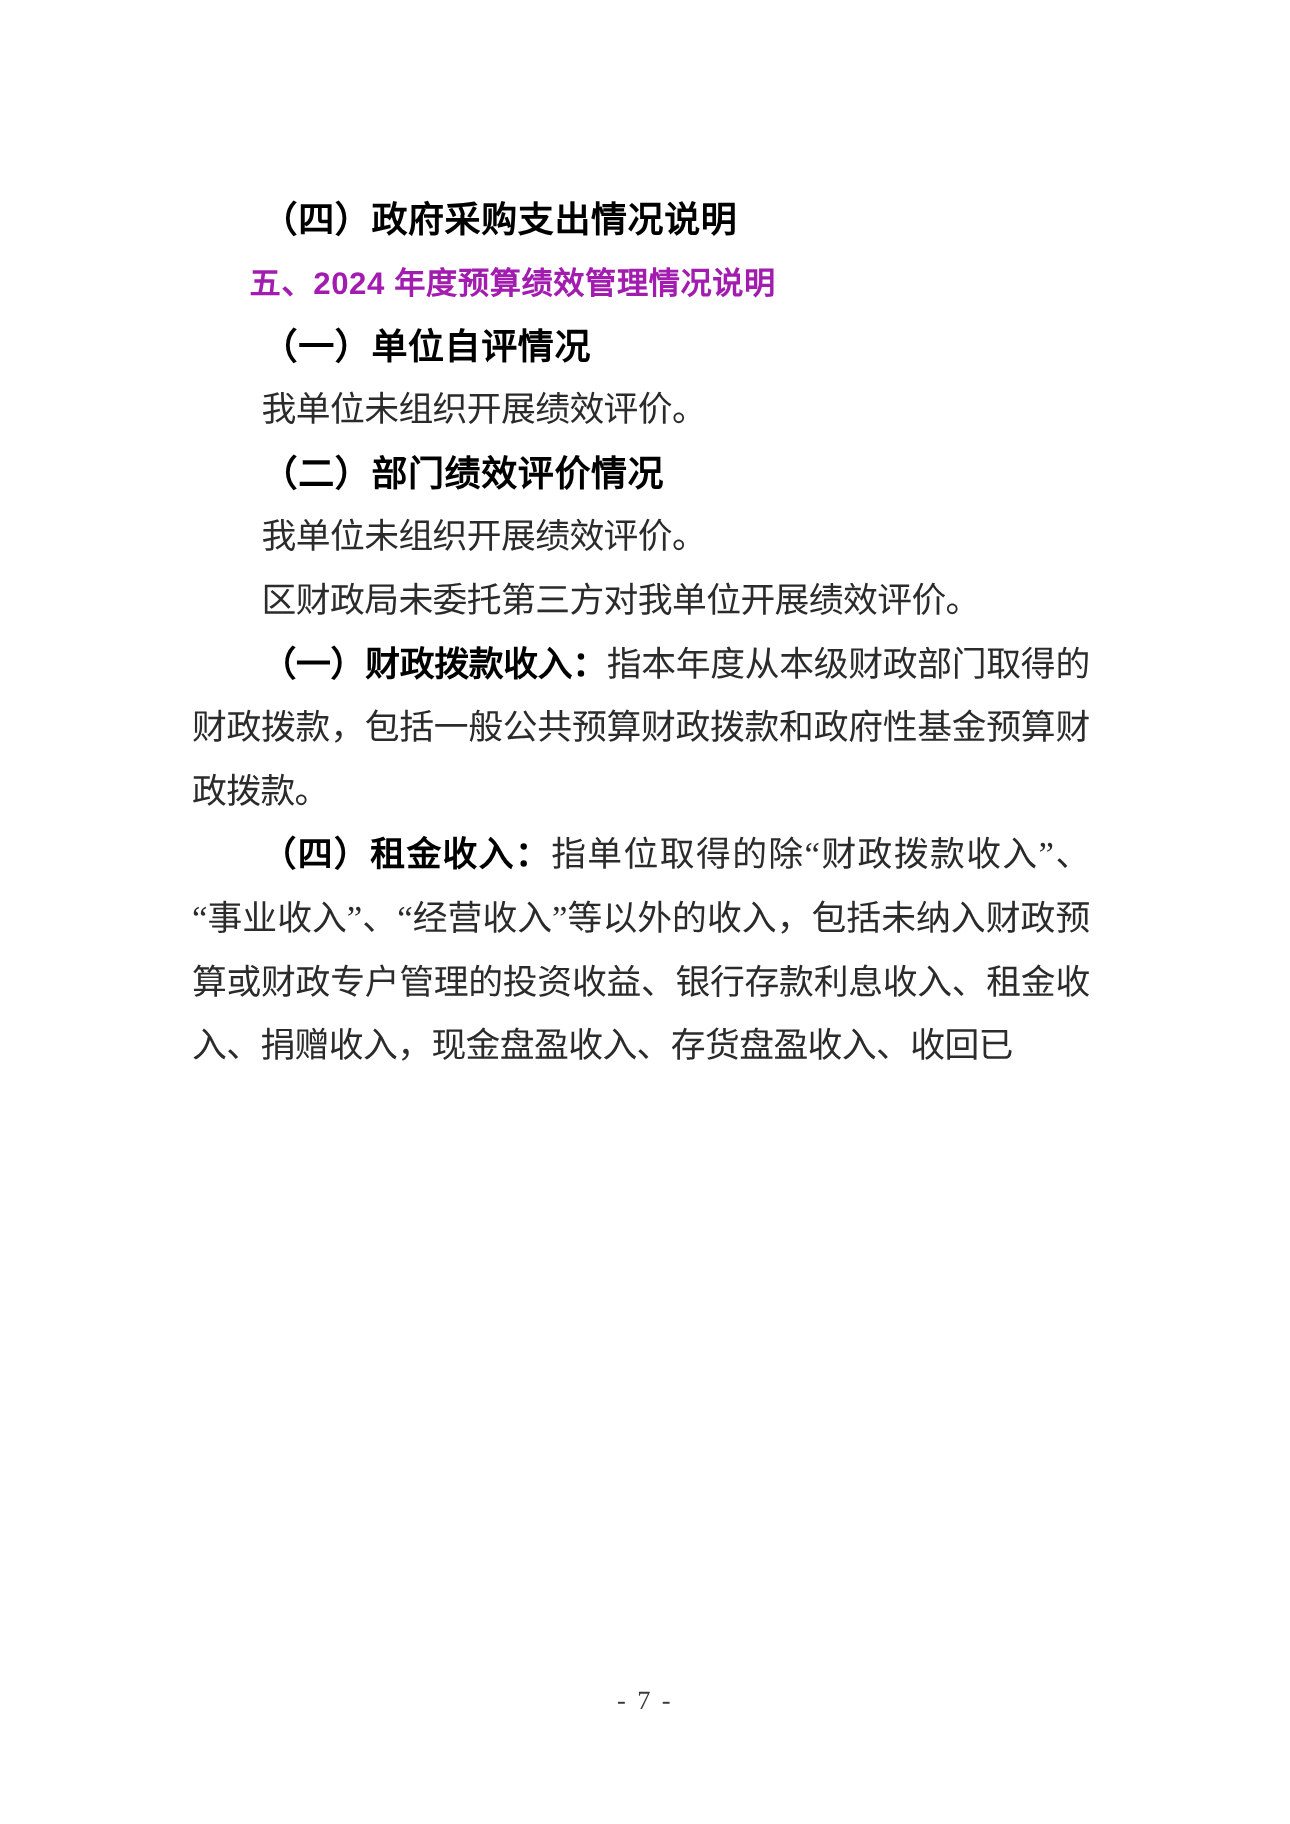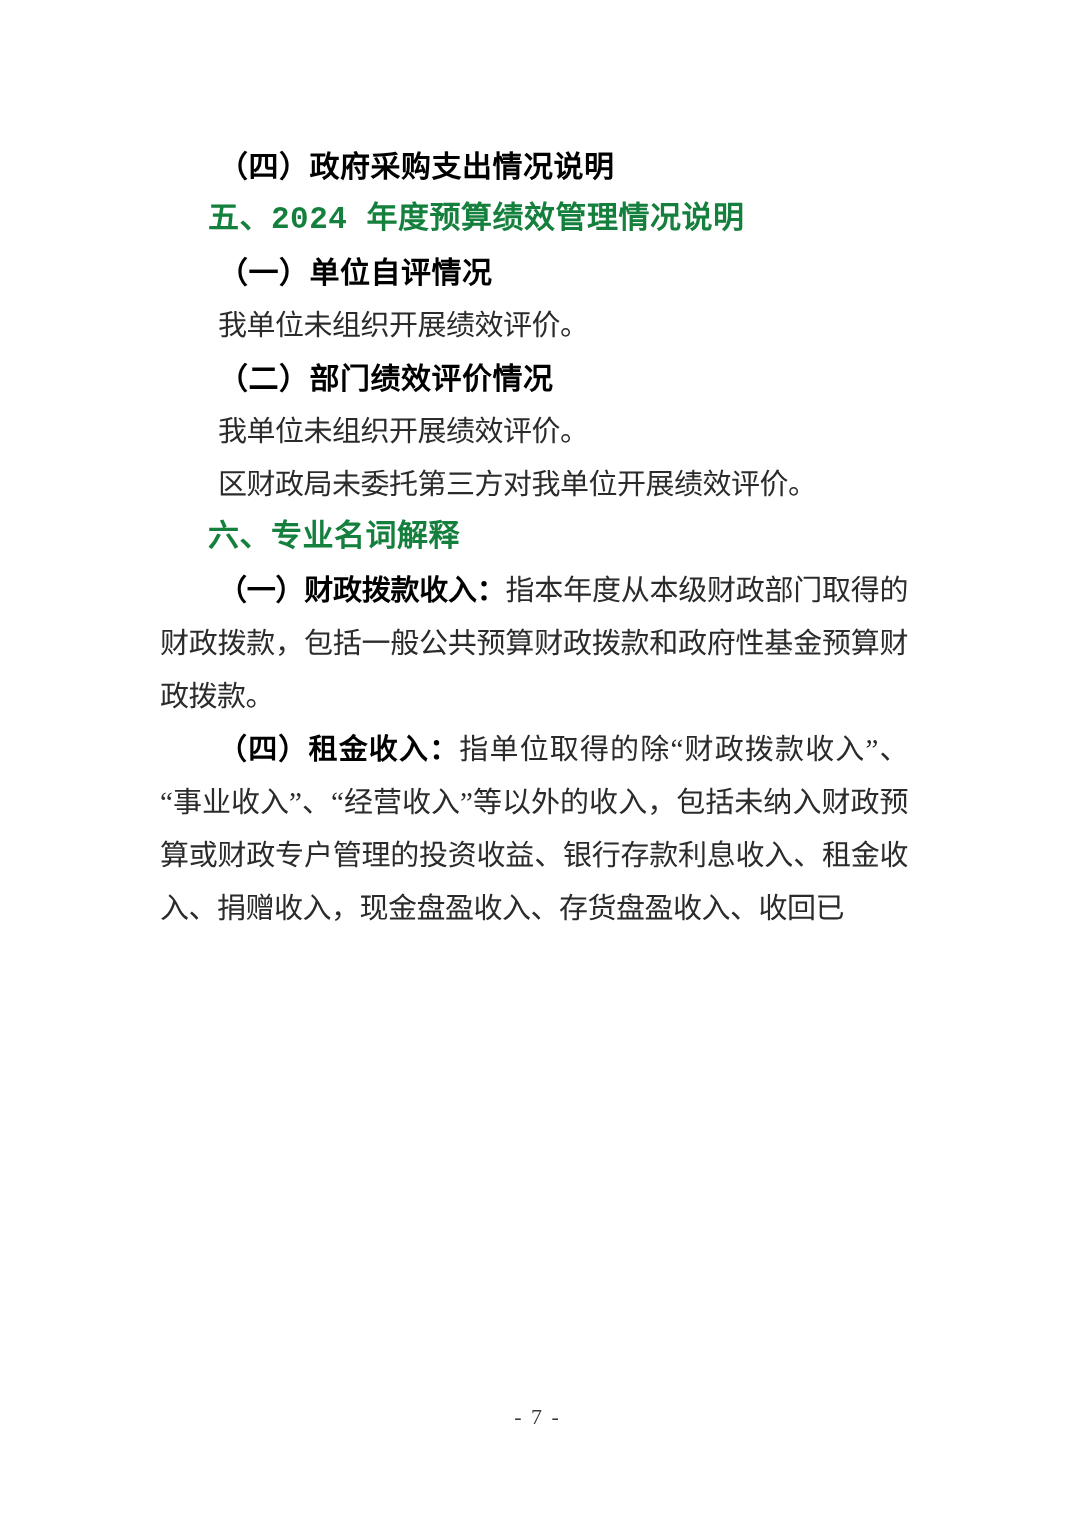--- a/index.html
+++ b/index.html
@@ -11,21 +11,21 @@
     position: relative;
     width: 1075px;
     height: 1520px;
     background: #ffffff;
     overflow: hidden;
     font-family: "Liberation Serif", serif;
   }
   .content {
     position: absolute;
     left: 160px;
-    top: 140px;
+    top: 157px;
     width: 748px;
     font-size: 29px;
     line-height: 53px;
     letter-spacing: -0.5px;
     color: #2b2b2b;
     text-align: justify;
     text-justify: inter-ideograph;
   }
   .content p {
     margin: 0;
@@ -34,24 +34,24 @@
   }
   
   .h-kai {
     font-weight: 700;
     color: #000000;
     font-size: 30px;
     letter-spacing: 0.5px;
   }
   
   .h-hei {
-    font-family: Liberation Mono, monospace;
+    font-family: Liberation Sans, sans-serif;
     font-weight: 700;
-    color: #15803d;
-    font-size: 31px;
+    color: #a21caf;
+    font-size: 26px;
     letter-spacing: 0.5px;
     text-indent: 48px !important;
   }
   .term-label {
     font-weight: 700;
     color: #000000;
   }
   .page-footer {
     position: absolute;
     left: 0;
@@ -80,21 +80,20 @@
 
     <p>我单位未组织开展绩效评价。</p>
 
     <p class="h-kai">（二）部门绩效评价情况</p>
 
     <p>我单位未组织开展绩效评价。</p>
 
 
     <p>区财政局未委托第三方对我单位开展绩效评价。</p>
 
-    <p class="h-hei">六、专业名词解释</p>
 
     <p><span class="term-label">（一）财政拨款收入：</span><span>指本年度从本级财政部门取得的财政拨款，包括一般公共预算财政拨款和政府性基金预算财政拨款。</span></p>
 
 
 
     <p><span class="term-label">（四）租金收入：</span><span>指单位取得的除“财政拨款收入”、“事业收入”、“经营收入”等以外的收入，包括未纳入财政预算或财政专户管理的投资收益、银行存款利息收入、租金收入、捐赠收入，现金盘盈收入、存货盘盈收入、收回已</span></p>
 
   </div>
 
   <div class="page-footer">

